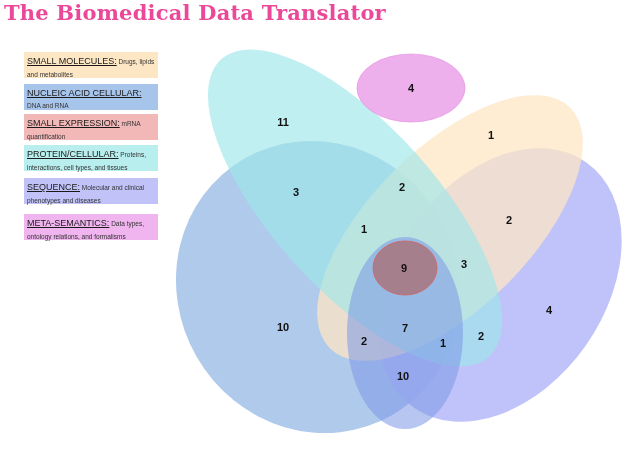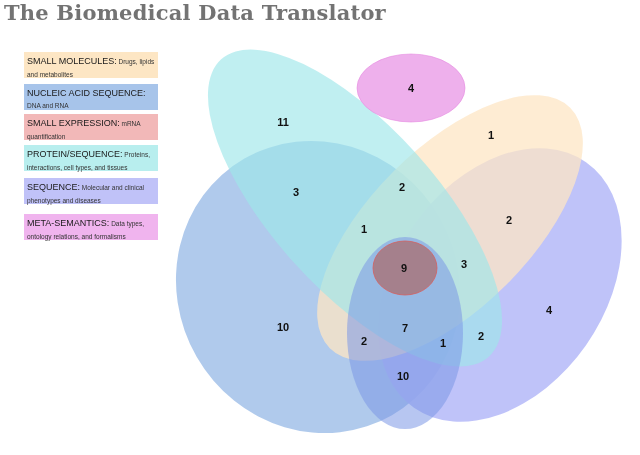--- a/index.html
+++ b/index.html
@@ -1,49 +1,49 @@
 <!DOCTYPE html>
 <html><head>
   <meta charset="utf-8">
   <style>
     html, body { margin: 0; padding: 0; background: #ffffff; }
     body { width: 640px; height: 455px; position: relative; overflow: hidden; }
     .title {
       position: absolute; left: 4px; top: 0px;
       font-family: "DejaVu Serif", "Liberation Serif", serif;
-      font-weight: bold; font-size: 21px; color: #737373; letter-spacing: 0.2px;
+      font-weight: bold; font-size: 21px; color: #ec4899; letter-spacing: 0.2px;
     }
     .legend { position: absolute; left: 24px; top: 52px; width: 134px; }
     .legend-item {
       position: absolute; left: 0; width: 134px; height: 26px;
       font-family: "Liberation Sans", sans-serif; color: #222;
       padding: 2px 3px; box-sizing: border-box; line-height: 10px;
     }
-    .legend-item .head { font-size: 9px; color: #1a1a1a; }
+    .legend-item .head { font-size: 9px; text-decoration: underline; color: #1a1a1a; }
     .legend-item .desc { font-size: 6.5px; color: #333; }
     svg.venn { position: absolute; left: 0; top: 0; }
     svg text { font-family: "Liberation Sans", sans-serif; font-weight: bold; font-size: 11px; fill: #111; }
   </style>
 </head>
 <body>
 
 <div class="title">The Biomedical Data Translator</div>
 
 <div class="legend">
   <div class="legend-item" style="top:0px;background:#fde6c4;">
     <span class="head">SMALL MOLECULES:</span><span class="desc"> Drugs, lipids and metabolites</span>
   </div>
   <div class="legend-item" style="top:32px;background:#a7c4ea;">
-    <span class="head">NUCLEIC ACID SEQUENCE:</span><br><span class="desc">DNA and RNA</span>
+    <span class="head">NUCLEIC ACID CELLULAR:</span><br><span class="desc">DNA and RNA</span>
   </div>
   <div class="legend-item" style="top:62px;background:#f2b8b8;">
     <span class="head">SMALL EXPRESSION:</span><span class="desc"> mRNA quantification</span>
   </div>
   <div class="legend-item" style="top:93px;background:#b8eeee;">
-    <span class="head">PROTEIN/SEQUENCE:</span><span class="desc"> Proteins, interactions, cell types, and tissues</span>
+    <span class="head">PROTEIN/CELLULAR:</span><span class="desc"> Proteins, interactions, cell types, and tissues</span>
   </div>
   <div class="legend-item" style="top:126px;background:#c0c2f8;">
     <span class="head">SEQUENCE:</span><span class="desc"> Molecular and clinical phenotypes and diseases</span>
   </div>
   <div class="legend-item" style="top:162px;background:#f0b4ee;">
     <span class="head">META-SEMANTICS:</span><span class="desc"> Data types, ontology relations, and formalisms</span>
   </div>
 </div>
 
 <svg class="venn" width="640" height="455" viewBox="0 0 640 455">

